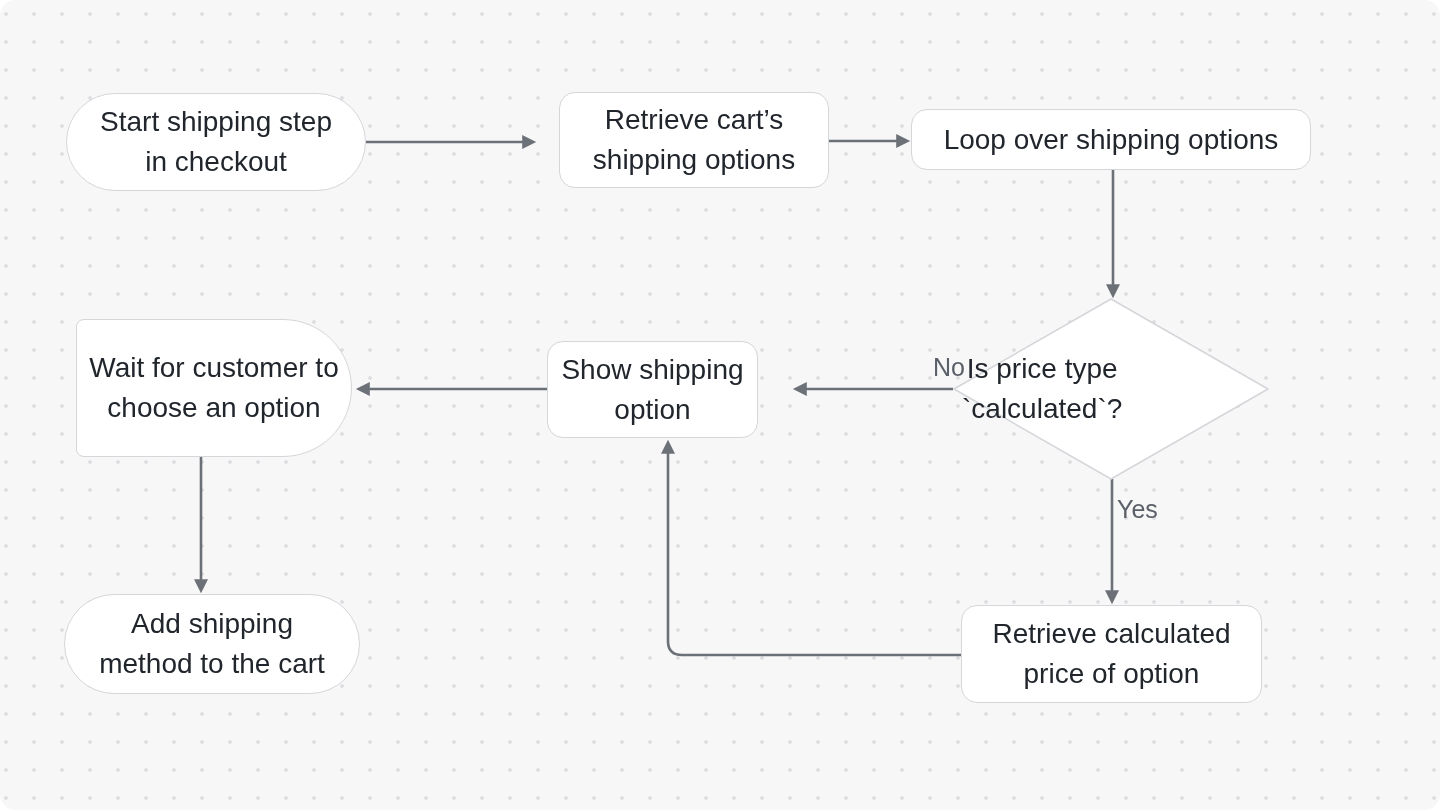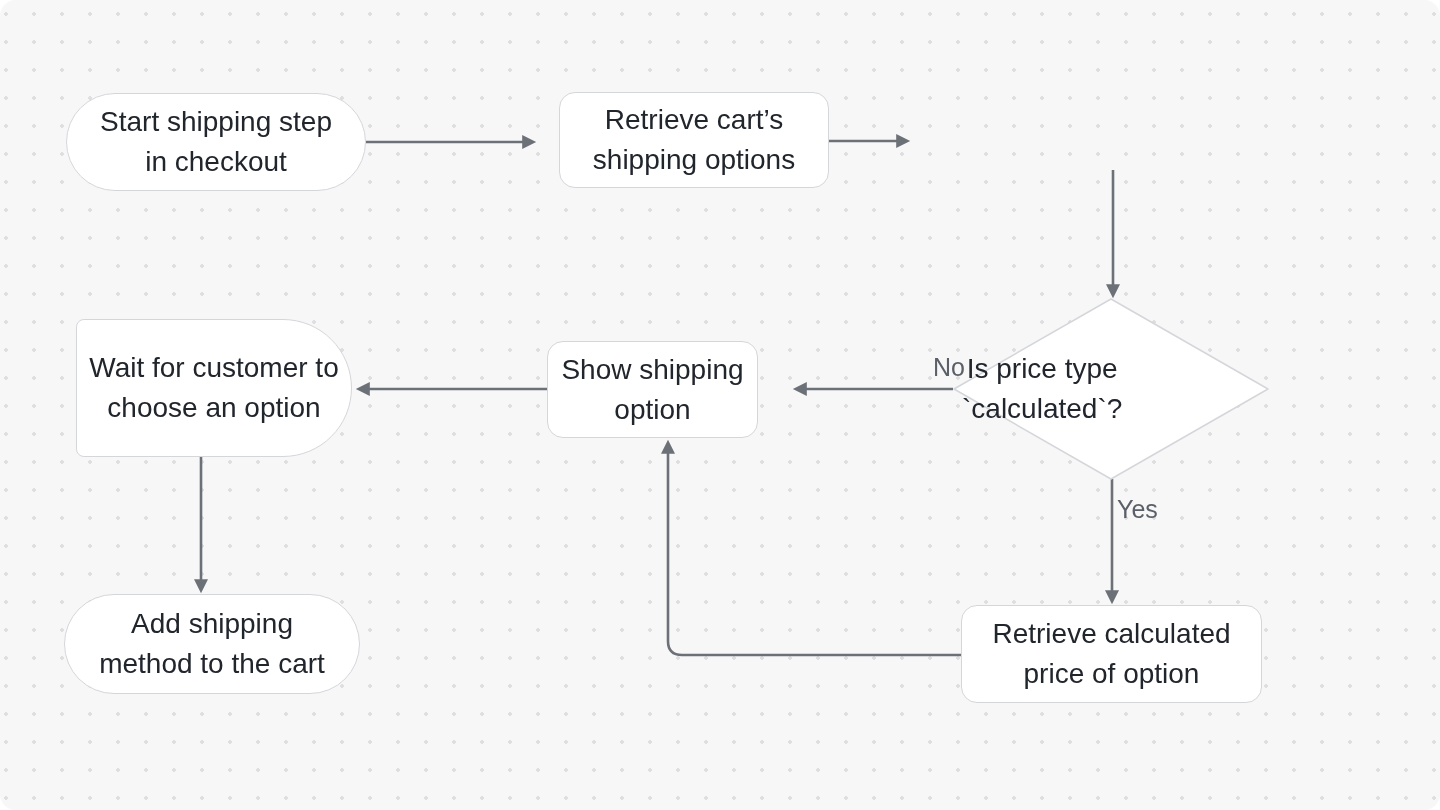--- a/index.html
+++ b/index.html
@@ -111,20 +111,23 @@
   <div class="node stadium" style="left:66px; top:93px; width:300px; height:98px;align-items:center;">
     <span>Start shipping step
 in checkout</span>
   </div>
 
   <div class="node rounded" style="left:559px; top:92px; width:270px; height:96px;">
     <span>Retrieve cart’s
 shipping options</span>
   </div>
 
+  <div class="node rounded" style="left:911px; top:109px; width:400px; height:61px;">
+    <span>Loop over shipping options</span>
+  </div>
 
   <div class="diamond-text" style="left:962px; top:349px; width:300px; height:80px;">
     <span>Is price type
 `calculated`?</span>
   </div>
 
   <div class="node rounded" style="left:547px; top:341px; width:211px; height:97px;">
     <span>Show shipping
 option</span>
   </div>

